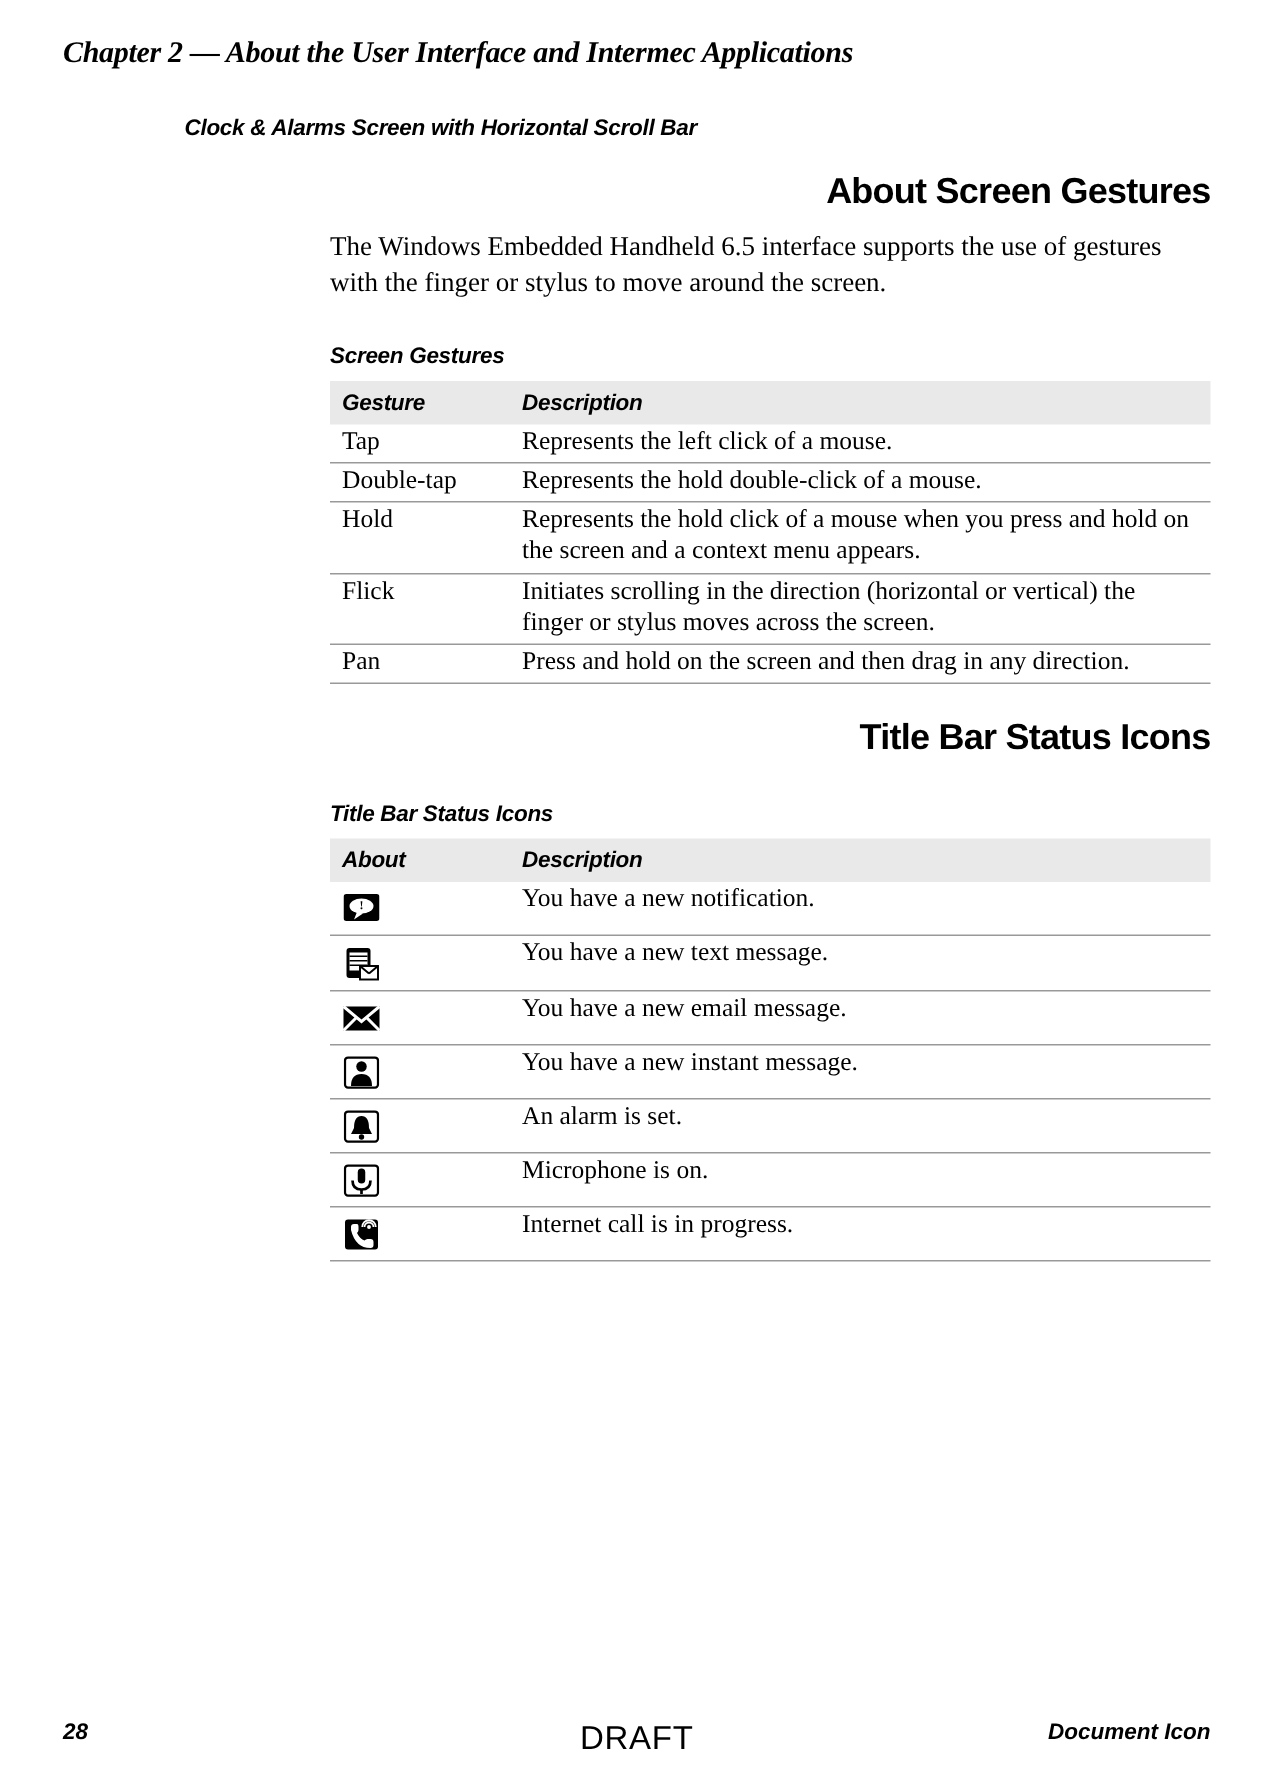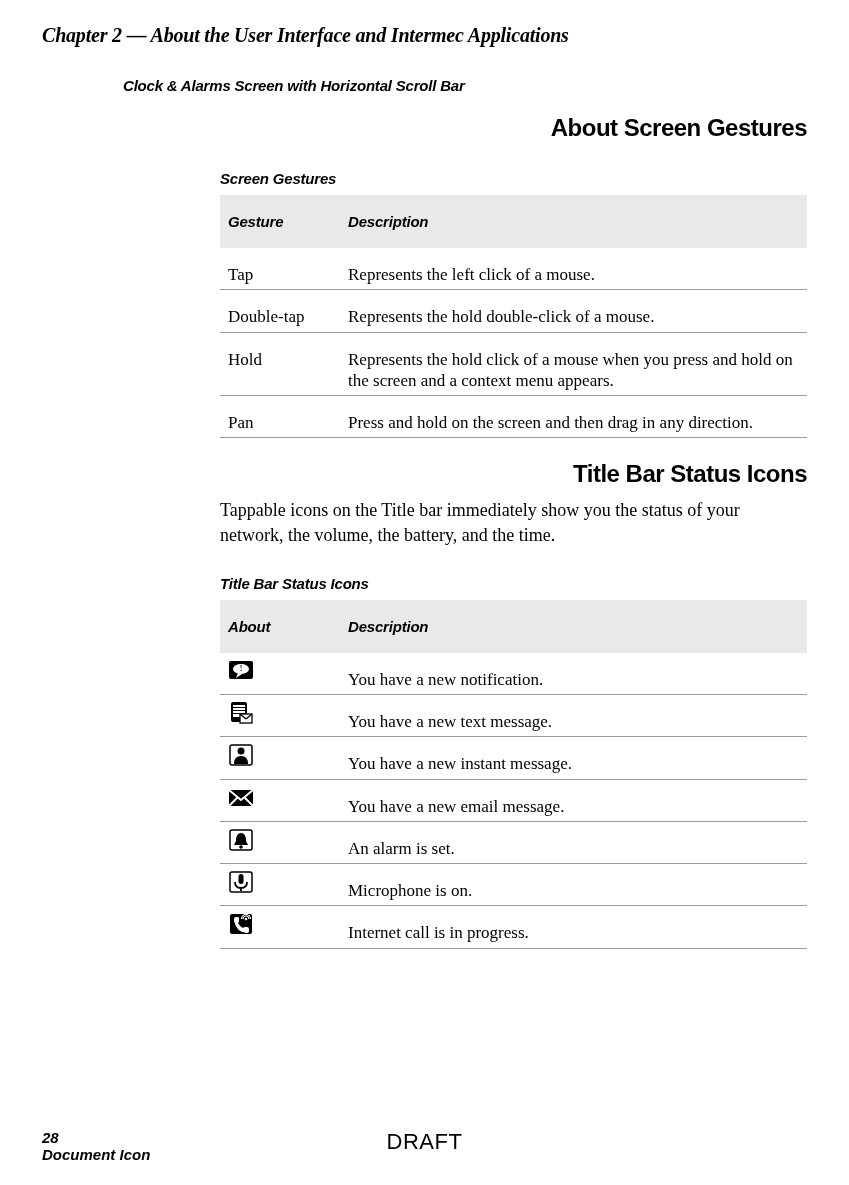--- a/index.html
+++ b/index.html
@@ -64,30 +64,30 @@
       width: calc(100% - 178px);
       border-collapse: collapse;
       font-size: 17px;
     }
     thead th {
       background: #e9e9e9;
       font-family: Arial, Helvetica, sans-serif;
       font-weight: bold;
       font-style: italic;
       text-align: left;
-      padding: 18px 8px;
+      padding: 6px 8px;
       font-size: 15px;
       letter-spacing: -0.2px;
     }
     thead th:first-child {
       width: 120px;
     }
     tbody td {
       border-bottom: 1px solid #999;
-      padding: 16px 8px 4px 8px;
+      padding: 0 8px 4px 8px;
       vertical-align: top;
       font-family: Georgia, 'Times New Roman', serif;
       font-size: 17px;
       line-height: 1.25;
     }
     .icon-cell {
       text-align: left;
       padding-top:6px;
       padding-bottom:6px;
     }
@@ -104,21 +104,20 @@
       bottom: 22px;
       left: 42px;
       right: 42px;
       display: flex;
       justify-content: space-between;
       align-items: baseline;
       font-family: Arial, Helvetica, sans-serif;
       font-weight: bold;
       font-style: italic;
       font-size: 15px;
-      flex-direction: column;
     }
     .footer .center {
       position:absolute;
       left:50%;
       transform:translateX(-50%);
       font-family: Arial, Helvetica, sans-serif;
       font-weight: normal;
       font-style: normal;
       font-size: 22px;
       letter-spacing: 0.5px;
@@ -126,20 +125,21 @@
   </style>
 </head>
 <body>
 
 <div class="page">
   <div class="header-line">Chapter 2 — About the User Interface and Intermec Applications</div>
 
   <div class="caption">Clock &amp; Alarms Screen with Horizontal Scroll Bar</div>
 
   <div class="h1">About Screen Gestures</div>
+  <div class="bodytext">The Windows Embedded Handheld 6.5 interface supports the use of gestures with the finger or stylus to move around the screen.</div>
 
   <div class="table-caption">Screen Gestures</div>
   <table>
     <thead>
       <tr>
         <th>Gesture</th>
         <th>Description</th>
       </tr>
     </thead>
     <tbody>
@@ -149,28 +149,31 @@
       </tr>
       <tr>
         <td>Double-tap</td>
         <td>Represents the hold double-click of a mouse.</td>
       </tr>
       <tr>
         <td>Hold</td>
         <td>Represents the hold click of a mouse when you press and hold on the screen and a context menu appears.</td>
       </tr>
       <tr>
+        <td>Flick</td>
+        <td>Initiates scrolling in the direction (horizontal or vertical) the finger or stylus moves across the screen.</td>
+      </tr>
+      <tr>
         <td>Pan</td>
         <td>Press and hold on the screen and then drag in any direction.</td>
       </tr>
     </tbody>
   </table>
 
   <div class="h1" style="margin-top:22px;">Title Bar Status Icons</div>
-  <div class="bodytext">Tappable icons on the Title bar immediately show you the status of your network, the volume, the battery, and the time.</div>
 
   <div class="table-caption">Title Bar Status Icons</div>
   <table>
     <thead>
       <tr>
         <th>About</th>
         <th>Description</th>
       </tr>
     </thead>
     <tbody>
@@ -200,41 +203,41 @@
               <line x1="11" y1="12" x2="17" y2="17" stroke="#000" stroke-width="1.3"></line>
               <line x1="23" y1="12" x2="17" y2="17" stroke="#000" stroke-width="1.3"></line>
             </svg>
           </span>
         </td>
         <td>You have a new text message.</td>
       </tr>
       <tr>
         <td class="icon-cell">
           <span class="icon-box">
-            <svg width="24" height="22" viewBox="0 0 24 22">
-              <rect x="1" y="1" width="22" height="20" rx="2" fill="#fff" stroke="#000" stroke-width="1.5"></rect>
-              <circle cx="12" cy="7" r="3.5" fill="#000"></circle>
-              <path d="M5 20 Q5 12 12 12 Q19 12 19 20 Z" fill="#000"></path>
-            </svg>
-          </span>
-        </td>
-        <td>You have a new instant message.</td>
-      </tr>
-      <tr>
-        <td class="icon-cell">
-          <span class="icon-box">
             <svg width="26" height="18" viewBox="0 0 26 18">
               <rect x="1" y="1" width="24" height="16" fill="#000"></rect>
               <polyline points="1,1 13,11 25,1" fill="none" stroke="#fff" stroke-width="2"></polyline>
               <line x1="1" y1="17" x2="10" y2="8" stroke="#fff" stroke-width="2"></line>
               <line x1="25" y1="17" x2="16" y2="8" stroke="#fff" stroke-width="2"></line>
             </svg>
           </span>
         </td>
         <td>You have a new email message.</td>
+      </tr>
+      <tr>
+        <td class="icon-cell">
+          <span class="icon-box">
+            <svg width="24" height="22" viewBox="0 0 24 22">
+              <rect x="1" y="1" width="22" height="20" rx="2" fill="#fff" stroke="#000" stroke-width="1.5"></rect>
+              <circle cx="12" cy="7" r="3.5" fill="#000"></circle>
+              <path d="M5 20 Q5 12 12 12 Q19 12 19 20 Z" fill="#000"></path>
+            </svg>
+          </span>
+        </td>
+        <td>You have a new instant message.</td>
       </tr>
       <tr>
         <td class="icon-cell">
           <span class="icon-box">
             <svg width="24" height="22" viewBox="0 0 24 22">
               <rect x="1" y="1" width="22" height="20" rx="2" fill="#fff" stroke="#000" stroke-width="1.5"></rect>
               <path d="M12 4 Q7 4 7 12 L5 16 L19 16 L17 12 Q17 4 12 4 Z" fill="#000"></path>
               <circle cx="12" cy="18" r="1.8" fill="#000"></circle>
             </svg>
           </span>

